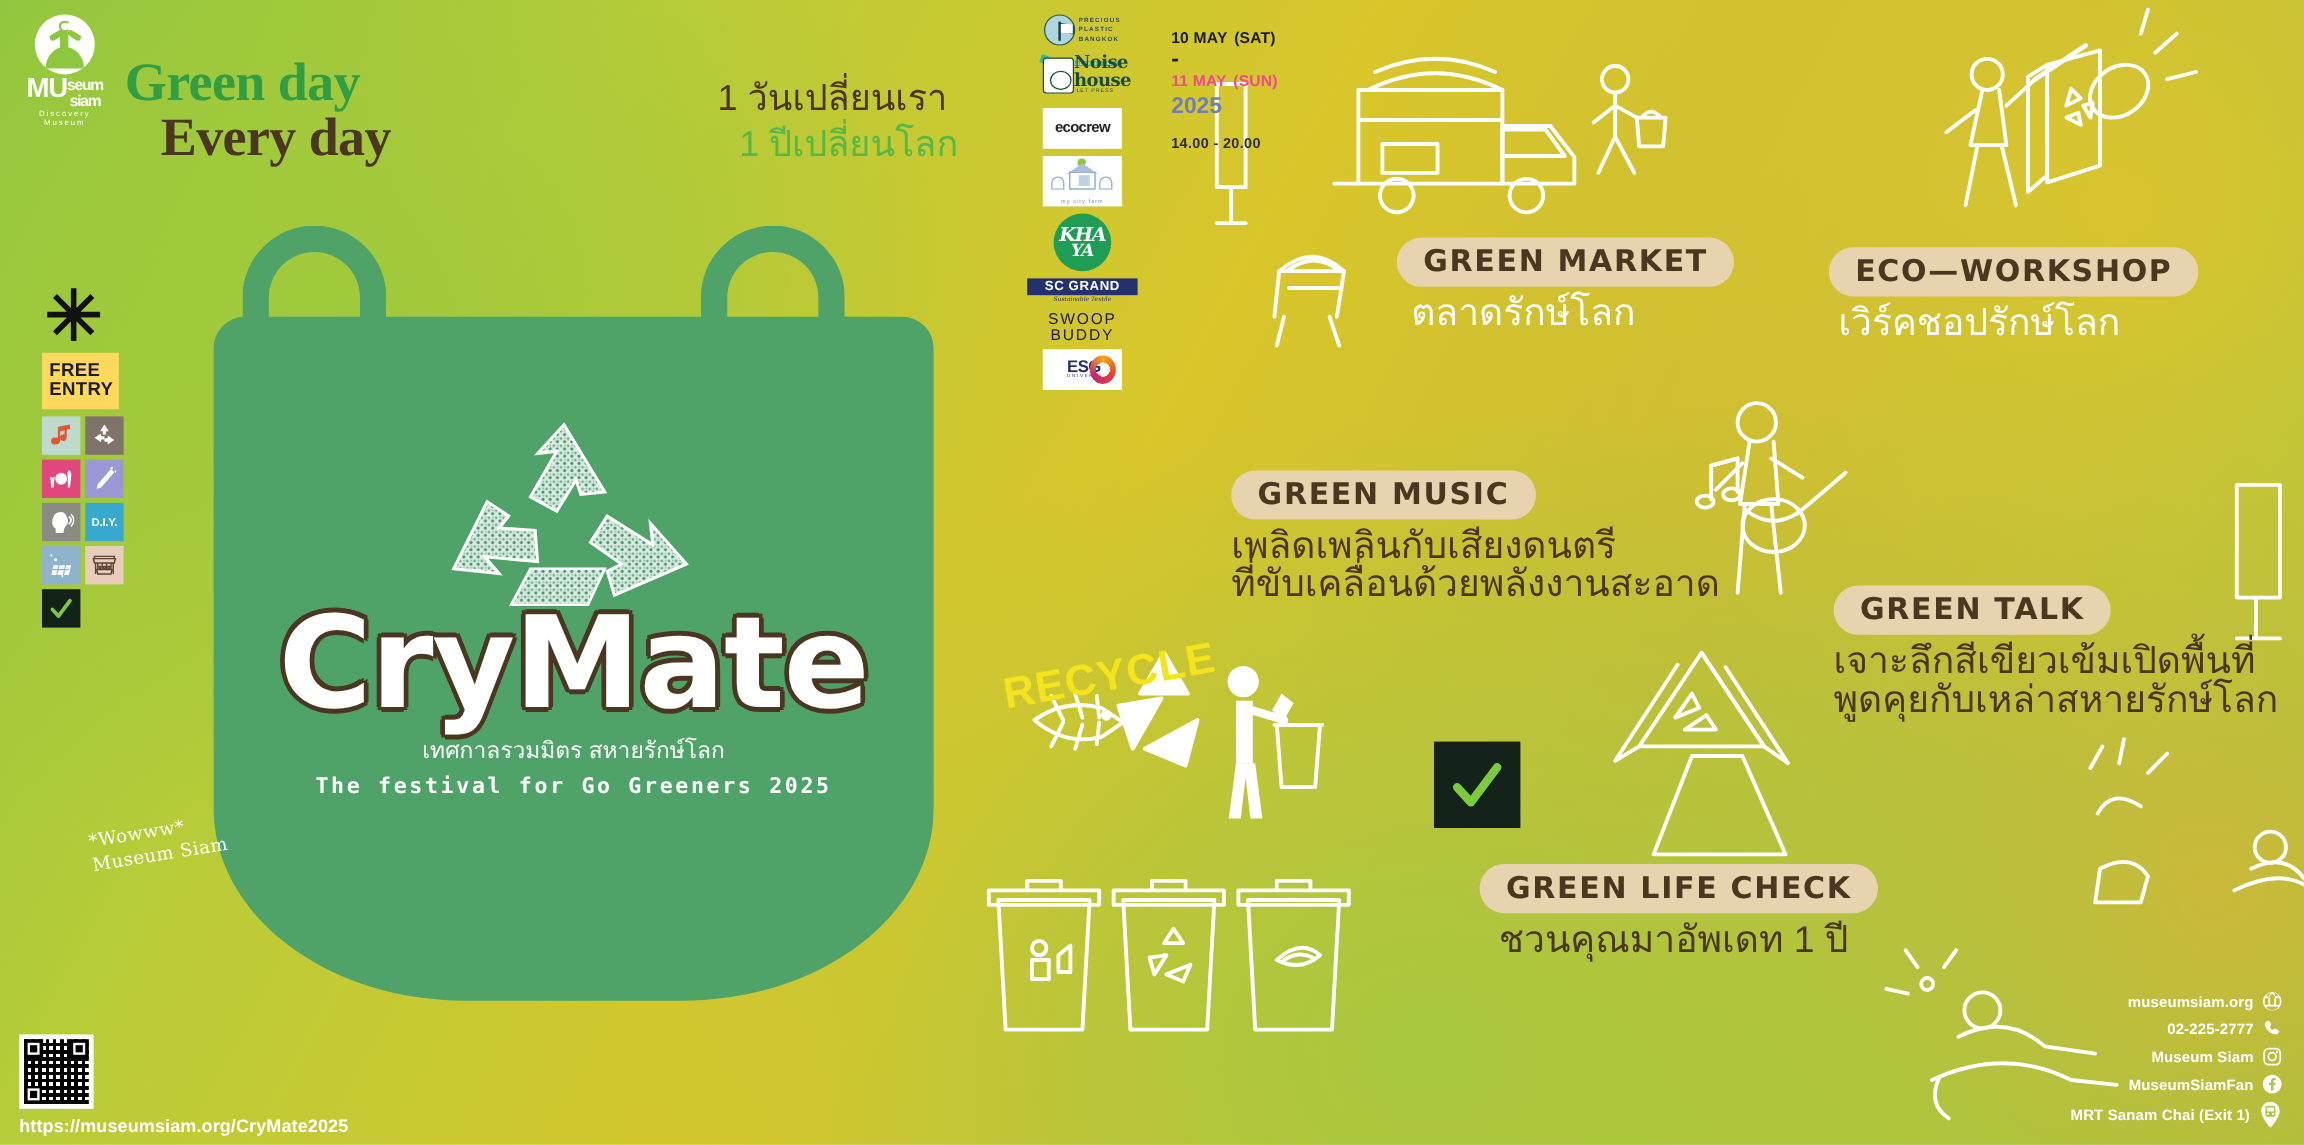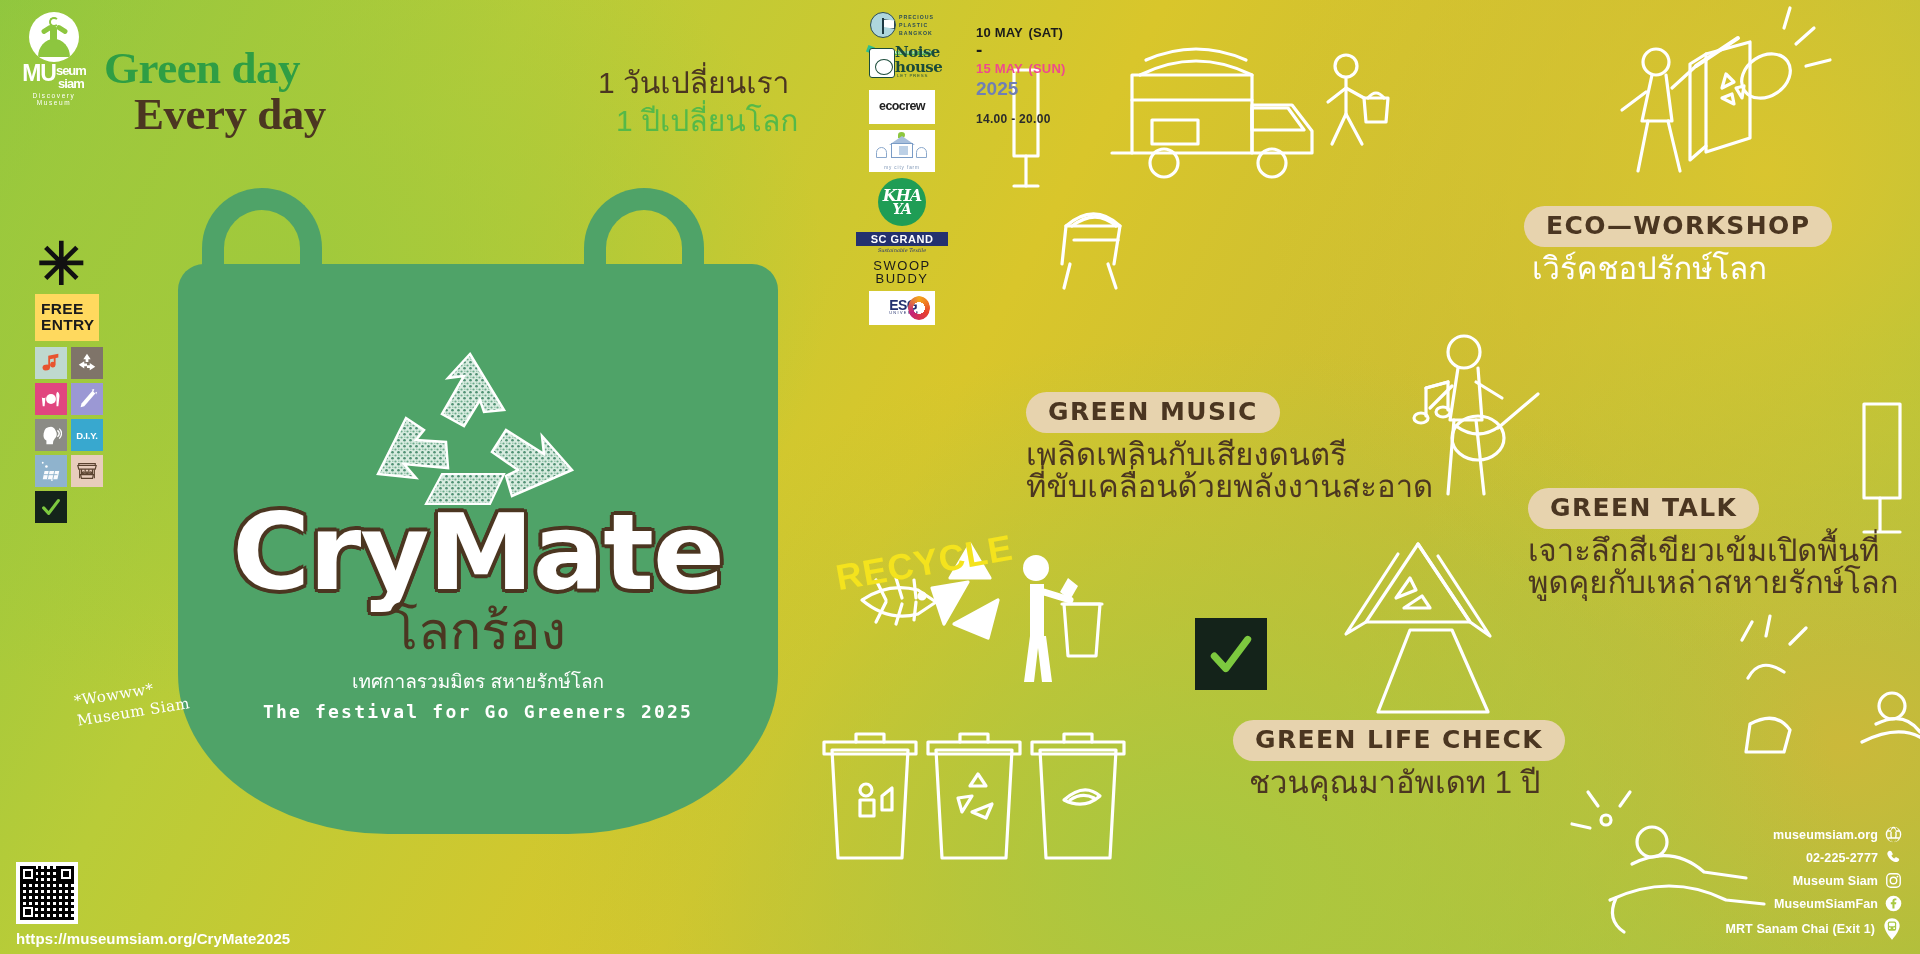--- a/index.html
+++ b/index.html
@@ -449,21 +449,21 @@
     </div>
   </div>
 
   <div class="datebox">
     <div class="d1">
       <span>10 MAY</span>
       <span>(SAT)</span>
     </div>
     <div class="dash">-</div>
     <div class="d2">
-      <span>15 MAY</span>
+      <span>11 MAY</span>
       <span>(SUN)</span>
     </div>
     <div class="yr">2025</div>
     <div class="tm">14.00 - 20.00</div>
   </div>
 
   <div class="rail">
     <div class="asterisk">✳</div>
     <div class="free">
       <span>FREE</span>
@@ -566,40 +566,43 @@
           <path d="M214 124 l-60 26 l-6 -20 l12 -6 l-26 -18 l14 -22 l38 24 l-2 -18 Z"></path>
           <path d="M20 128 l28 -56 l18 12 l-8 10 l30 2 l2 26 l-44 -4 l12 14 Z"></path>
         </g>
         <g fill="url(#tex)" stroke="#ffffff" stroke-width="2.2">
           <path d="M84 128 l62 0 l-14 30 l-64 0 Z"></path>
         </g>
       </svg>
 
       <div class="crymate">
         <div class="cm">CryMate</div>
-        <div class="th">โลกร้อง</div>
         <div class="sub1">เทศกาลรวมมิตร สหายรักษ์โลก</div>
         <div class="sub2">The festival for Go Greeners 2025</div>
       </div>
     </div>
   </div>
 
   <div class="wowww">
     <div>*Wowww*</div>
     <div>Museum Siam</div>
   </div>
 
   <div class="recycle-word">RECYCLE</div>
 
   <div class="checkbox-big">
     <svg viewBox="0 0 24 24" fill="none" stroke="#7dc93f" stroke-width="3.4" stroke-linecap="round" stroke-linejoin="round">
         <path d="M4 13 L9.5 19 L20 5"></path>
       </svg>
   </div>
 
+  <div class="act" id="act-market">
+    <div class="pill">GREEN MARKET</div>
+    <div class="thai">ตลาดรักษ์โลก</div>
+  </div>
 
   <div class="act" id="act-eco">
     <div class="pill">ECO—WORKSHOP</div>
     <div class="thai">เวิร์คชอปรักษ์โลก</div>
   </div>
 
   <div class="act" id="act-music">
     <div class="pill">GREEN MUSIC</div>
     <div class="thai">เพลิดเพลินกับเสียงดนตรี</div>
     <div class="thai" style="margin-top:-6px">ที่ขับเคลื่อนด้วยพลังงานสะอาด</div>

